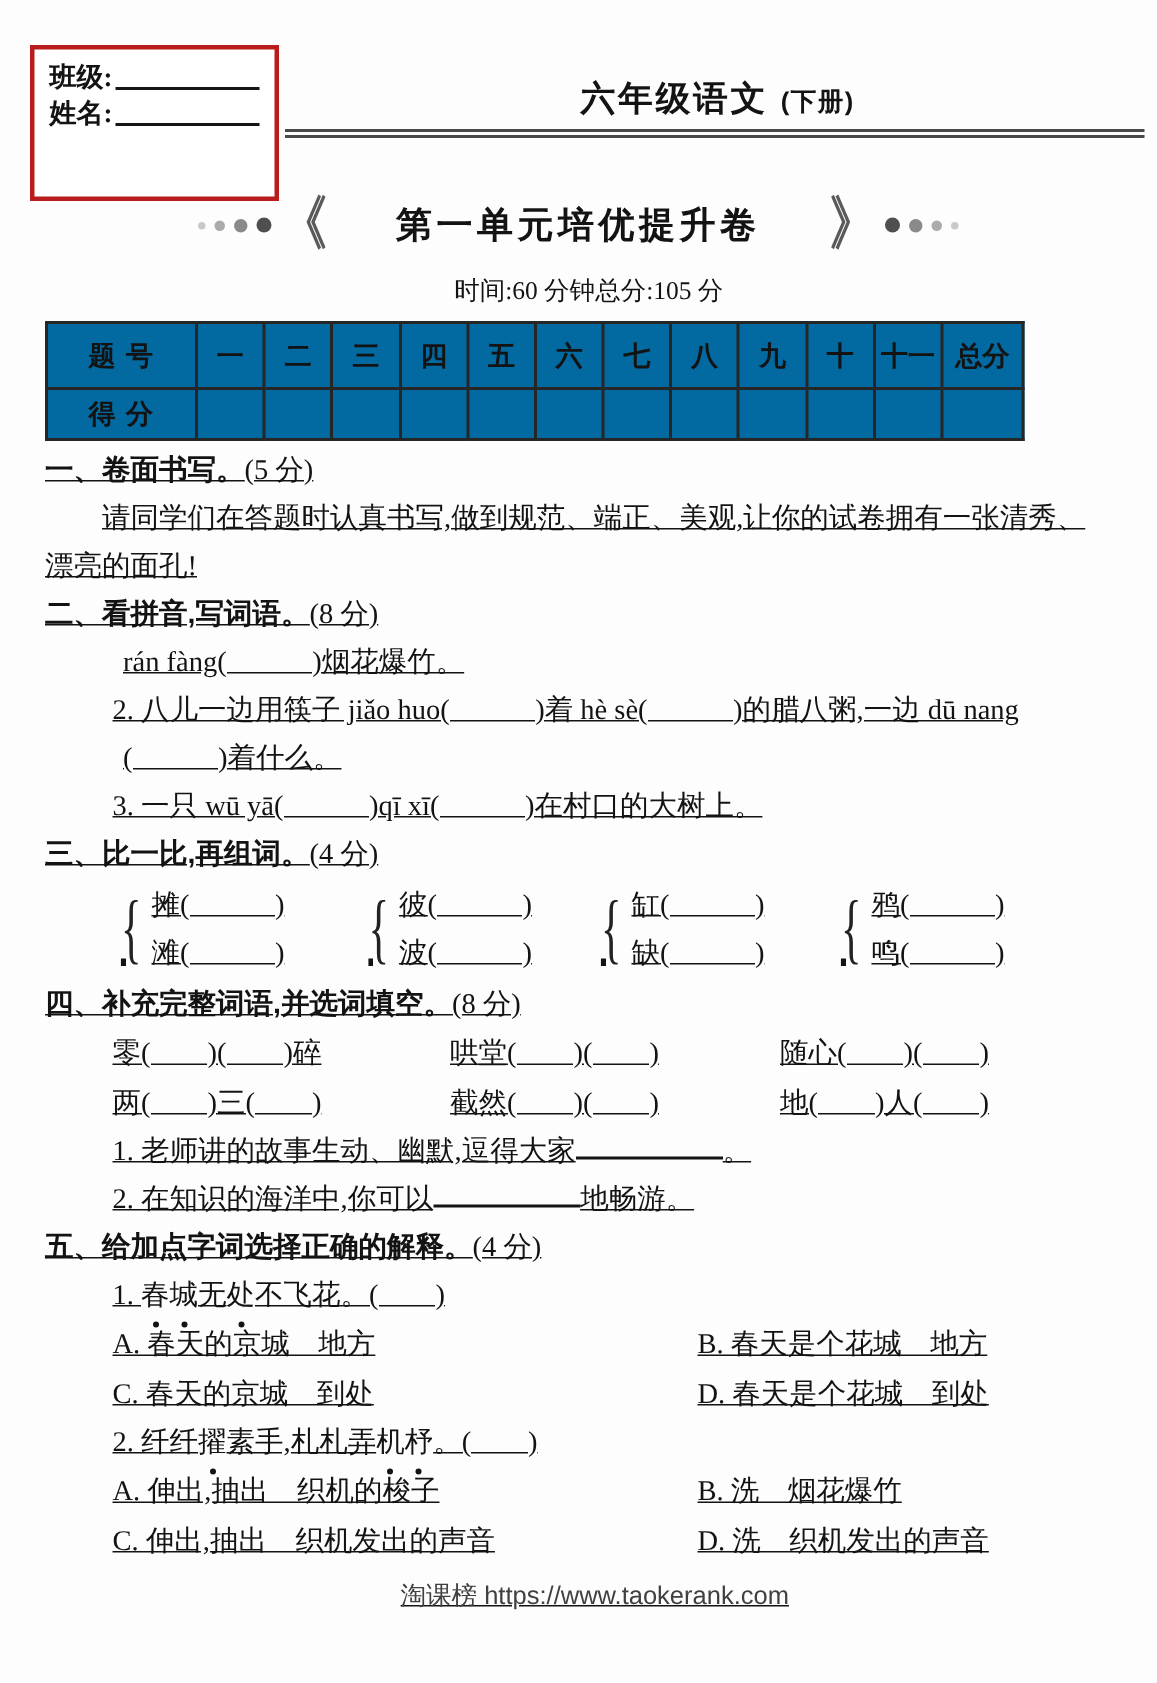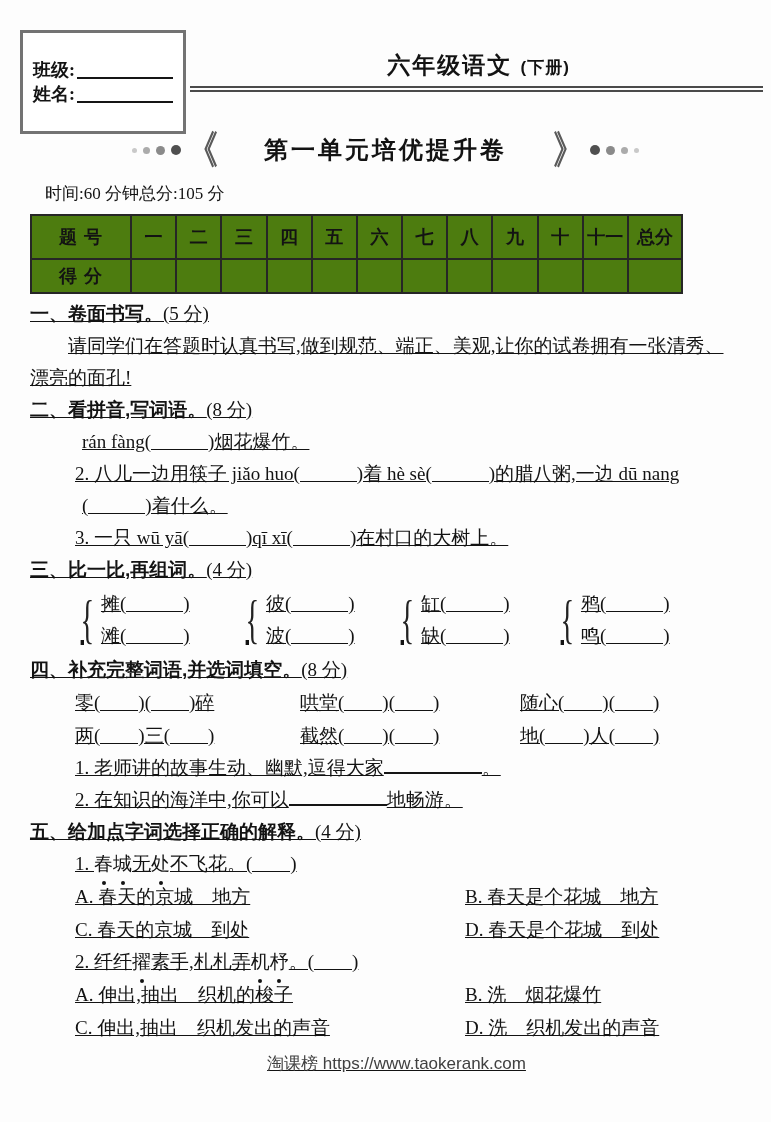--- a/index.html
+++ b/index.html
@@ -6,21 +6,21 @@
   html,body { width:771px; }
   body {
     height:1122px; background:#fdfdfd; color:#131313;
     font-family:"Liberation Serif", serif; overflow:hidden;
   }
   .page { position:relative; width:771px; height:1122px; padding-top:214px; overflow:hidden; }
 
   
   .student-box {
     position:absolute; left:20px; top:30px; width:166px; height:104px;
-    border:3px solid #737373; display:flex; flex-direction:column; justify-content:center;
+    border:3px solid #b91c1c; display:flex; flex-direction:column; justify-content:flex-start;
     padding:6px 10px; background:#fff;
   }
   .sb-row { display:flex; align-items:flex-end; font-weight:700; font-size:18px; }
   .sb-line { flex:1; border-bottom:2px solid #151515; margin-bottom:3px; margin-left:2px; }
 
   .mast-title {
     position:absolute; left:186px; right:0; top:50px; text-align:center;
     font-family:"Liberation Sans", sans-serif; font-weight:800; font-size:23px; letter-spacing:2px;
     white-space:nowrap;
   }
@@ -44,28 +44,28 @@
     font-size:30px; color:#5a5a5a; line-height:1;
     transform:scaleY(1.3); font-weight:700; margin:0 4px;
   }
   .exam-title {
     font-family:"Liberation Sans", sans-serif; font-weight:800; font-size:24px;
     letter-spacing:3px; margin:0 42px; white-space:nowrap;
   }
 
   .meta-row {
     position:absolute; left:45px; right:31px; top:182px;
-    display:flex; justify-content:flex-start; font-size:17px; white-space:nowrap;
+    display:flex; justify-content:center; font-size:17px; white-space:nowrap;
   }
 
   
   .score-table {
     margin-left:30px; width:653px; border-collapse:collapse; table-layout:fixed;
     font-family:"Liberation Sans", sans-serif; font-size:18px; font-weight:600;
-    background:#4d7c0f;
+    background:#0369a1;
   }
   .score-table td { border:2px solid #262626; text-align:center; }
   .score-table tr.hdr td { height:44px; }
   .score-table tr.scr td { height:34px; }
   .score-table td.lbl { width:100px; letter-spacing:1px; }
   .score-table td.last { width:54px; }
 
   
   main { display:block; margin:4px 8px 0 30px; font-size:19px;text-decoration:underline; }
   .sec-heading {

